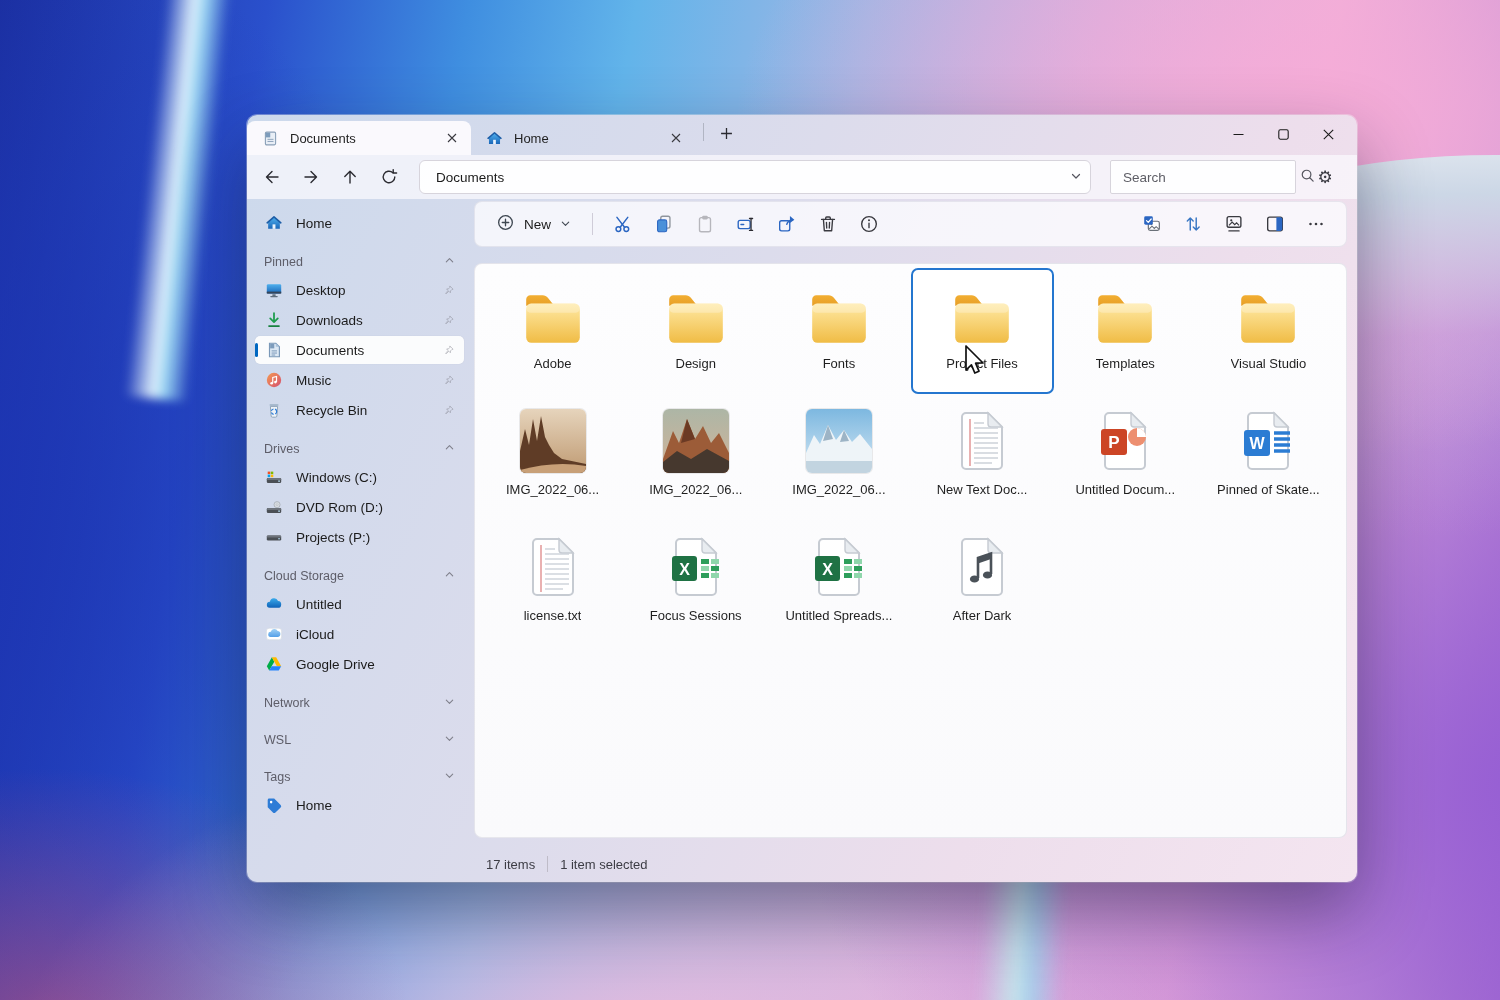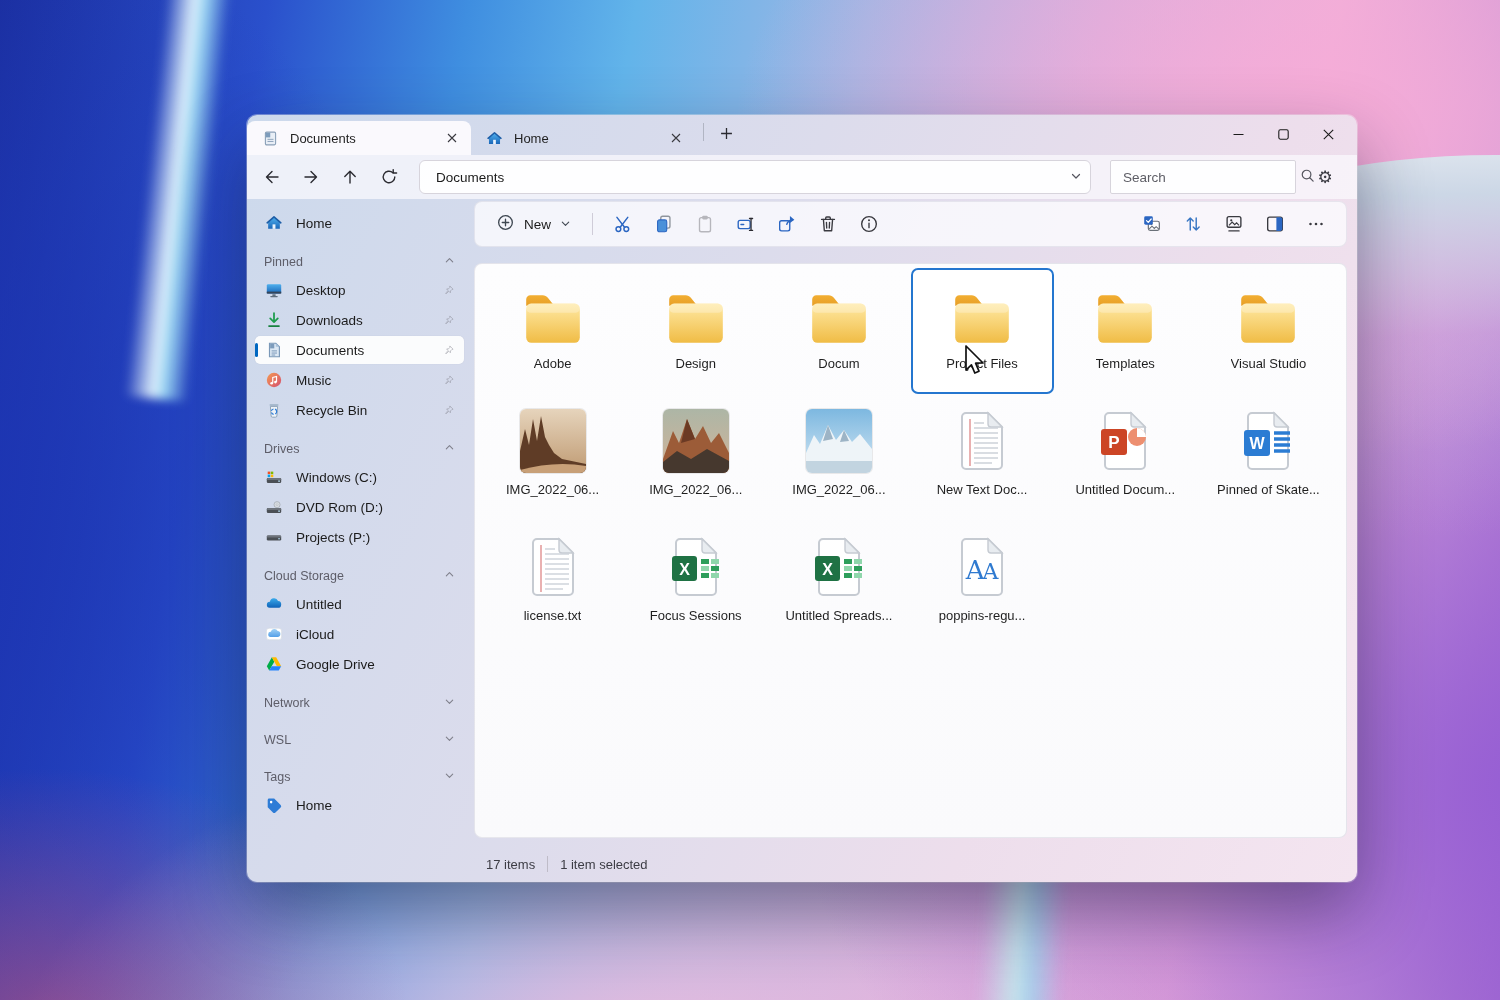--- a/index.html
+++ b/index.html
@@ -594,21 +594,21 @@
           </div>
 
           <div class="tile">
             <div class="thumb">
               <svg width="66" height="58" viewBox="0 0 64 56">
                   <path d="M6 16 v-6 a4 4 0 0 1 4 -4 h12 c2 0 3.8 .9 5 2.4 l6.2 7.6 z" fill="url(#gTab)"></path>
                   <rect x="6" y="14" width="52" height="38" rx="5" fill="url(#gFold)"></rect>
                   <rect x="6" y="14" width="52" height="9" rx="4.5" fill="rgba(255,255,255,0.28)"></rect>
                 </svg>
             </div>
-            <div class="tile-label">Docum</div>
+            <div class="tile-label">Fonts</div>
           </div>
 
           <div class="tile selected">
             <div class="thumb">
               <svg width="66" height="58" viewBox="0 0 64 56">
                   <path d="M6 16 v-6 a4 4 0 0 1 4 -4 h12 c2 0 3.8 .9 5 2.4 l6.2 7.6 z" fill="url(#gTab)"></path>
                   <rect x="6" y="14" width="52" height="38" rx="5" fill="url(#gFold)"></rect>
                   <rect x="6" y="14" width="52" height="9" rx="4.5" fill="rgba(255,255,255,0.28)"></rect>
                 </svg>
             </div>
@@ -788,31 +788,34 @@
                     <rect x="33" y="38" width="8" height="5" fill="#2e9e5b"></rect>
                     <rect x="43" y="38" width="8" height="5" fill="#8fd6ab"></rect>
                   </g>
                   <rect x="4" y="21" width="25" height="25" rx="3" fill="#1f7244"></rect>
                   <text x="16.5" y="39.5" text-anchor="middle" font-size="16" font-weight="bold" fill="#fff" font-family="Liberation Sans, sans-serif">X</text>
                 </svg>
             </div>
             <div class="tile-label">Untitled Spreads...</div>
           </div>
 
-
           <div class="tile">
             <div class="thumb">
               <svg width="58" height="64" viewBox="0 0 56 64">
                   <path d="M8 8 a4 4 0 0 1 4 -4 h22 l14 14 v38 a4 4 0 0 1 -4 4 H12 a4 4 0 0 1 -4 -4 z" fill="#fff" stroke="#c6cbd2" stroke-width="2"></path>
                   <path d="M34 4 l14 14 h-11 a3 3 0 0 1 -3 -3 z" fill="#e8ecf0" stroke="#c6cbd2" stroke-width="1.4"></path>
-                  <text x="28" y="44" text-anchor="middle" fill="#2f7ad0" font-family="DejaVu Serif, serif"><tspan font-size="26">A</tspan><tspan font-size="22" dx="-2">A</tspan></text>
-                </svg>
-            </div>
-            <div class="tile-label">poppins-regu...</div>
-          </div>
+                  <path d="M24 43 V23 l13 -4.5 V39" fill="none" stroke="#4a5158" stroke-width="2.6"></path>
+                  <path d="M24 23 L37 18.5 V24 L24 28.5 z" fill="#4a5158"></path>
+                  <ellipse cx="20.5" cy="44" rx="4.6" ry="3.6" fill="#4a5158"></ellipse>
+                  <ellipse cx="33.5" cy="40" rx="4.6" ry="3.6" fill="#4a5158"></ellipse>
+                </svg>
+            </div>
+            <div class="tile-label">After Dark</div>
+          </div>
+
 
         </div>
       </div>
 
       <div class="statusbar">
         <span>17 items</span>
         <span class="sb-divider"></span>
         <span>1 item selected</span>
       </div>
 

